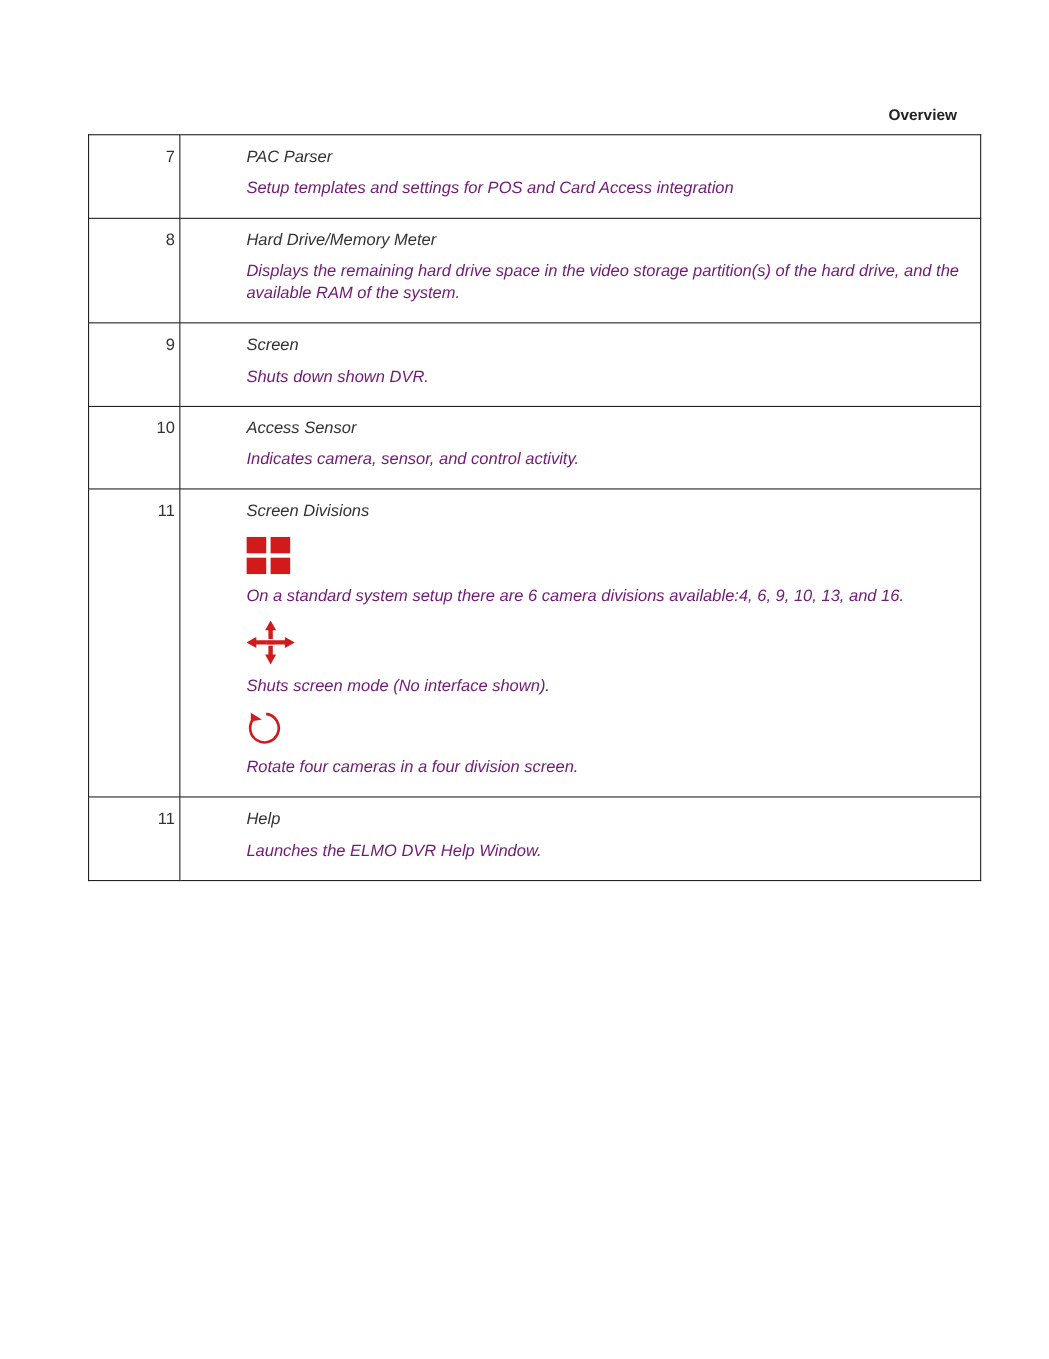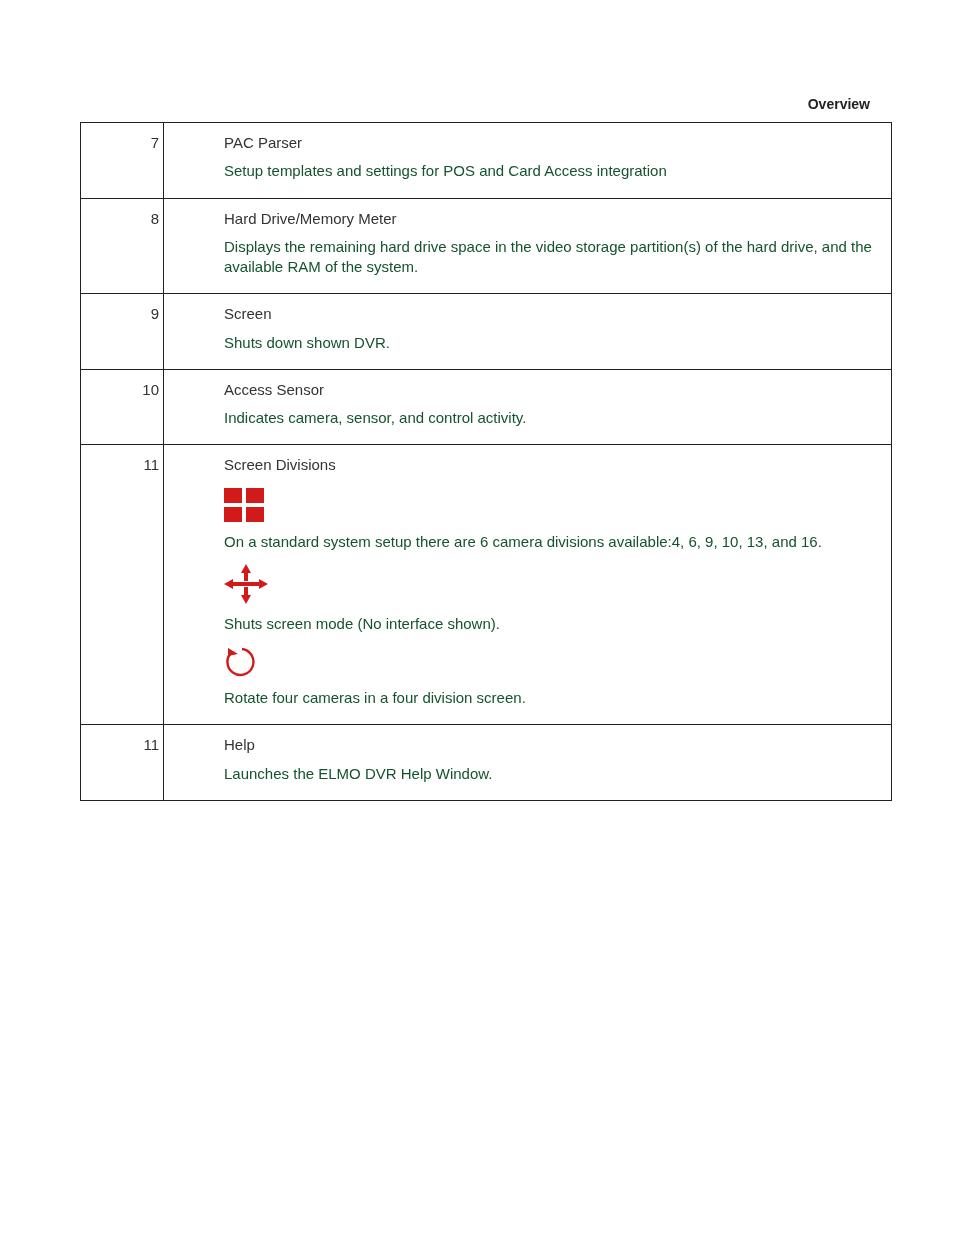--- a/index.html
+++ b/index.html
@@ -38,26 +38,27 @@
     line-height: 1.35;
     color: #333;
   }
   table.main td.num {
     width: 68px;
     text-align: right;
     padding: 10px 4px 16px 10px;
   }
   table.main td.desc {
     padding-left: 60px;
+    font-style: italic;
   }
   .title-line {
     margin-bottom: 8px;
   }
   .subtext {
-    color: #14532d;
+    color: #701a75;
   }
   .icon-wrap {
     margin: 12px 0 10px 0;
   }
   svg { display: block; }
 </style>
 </head>
 <body>
 
 <div class="page-header">

